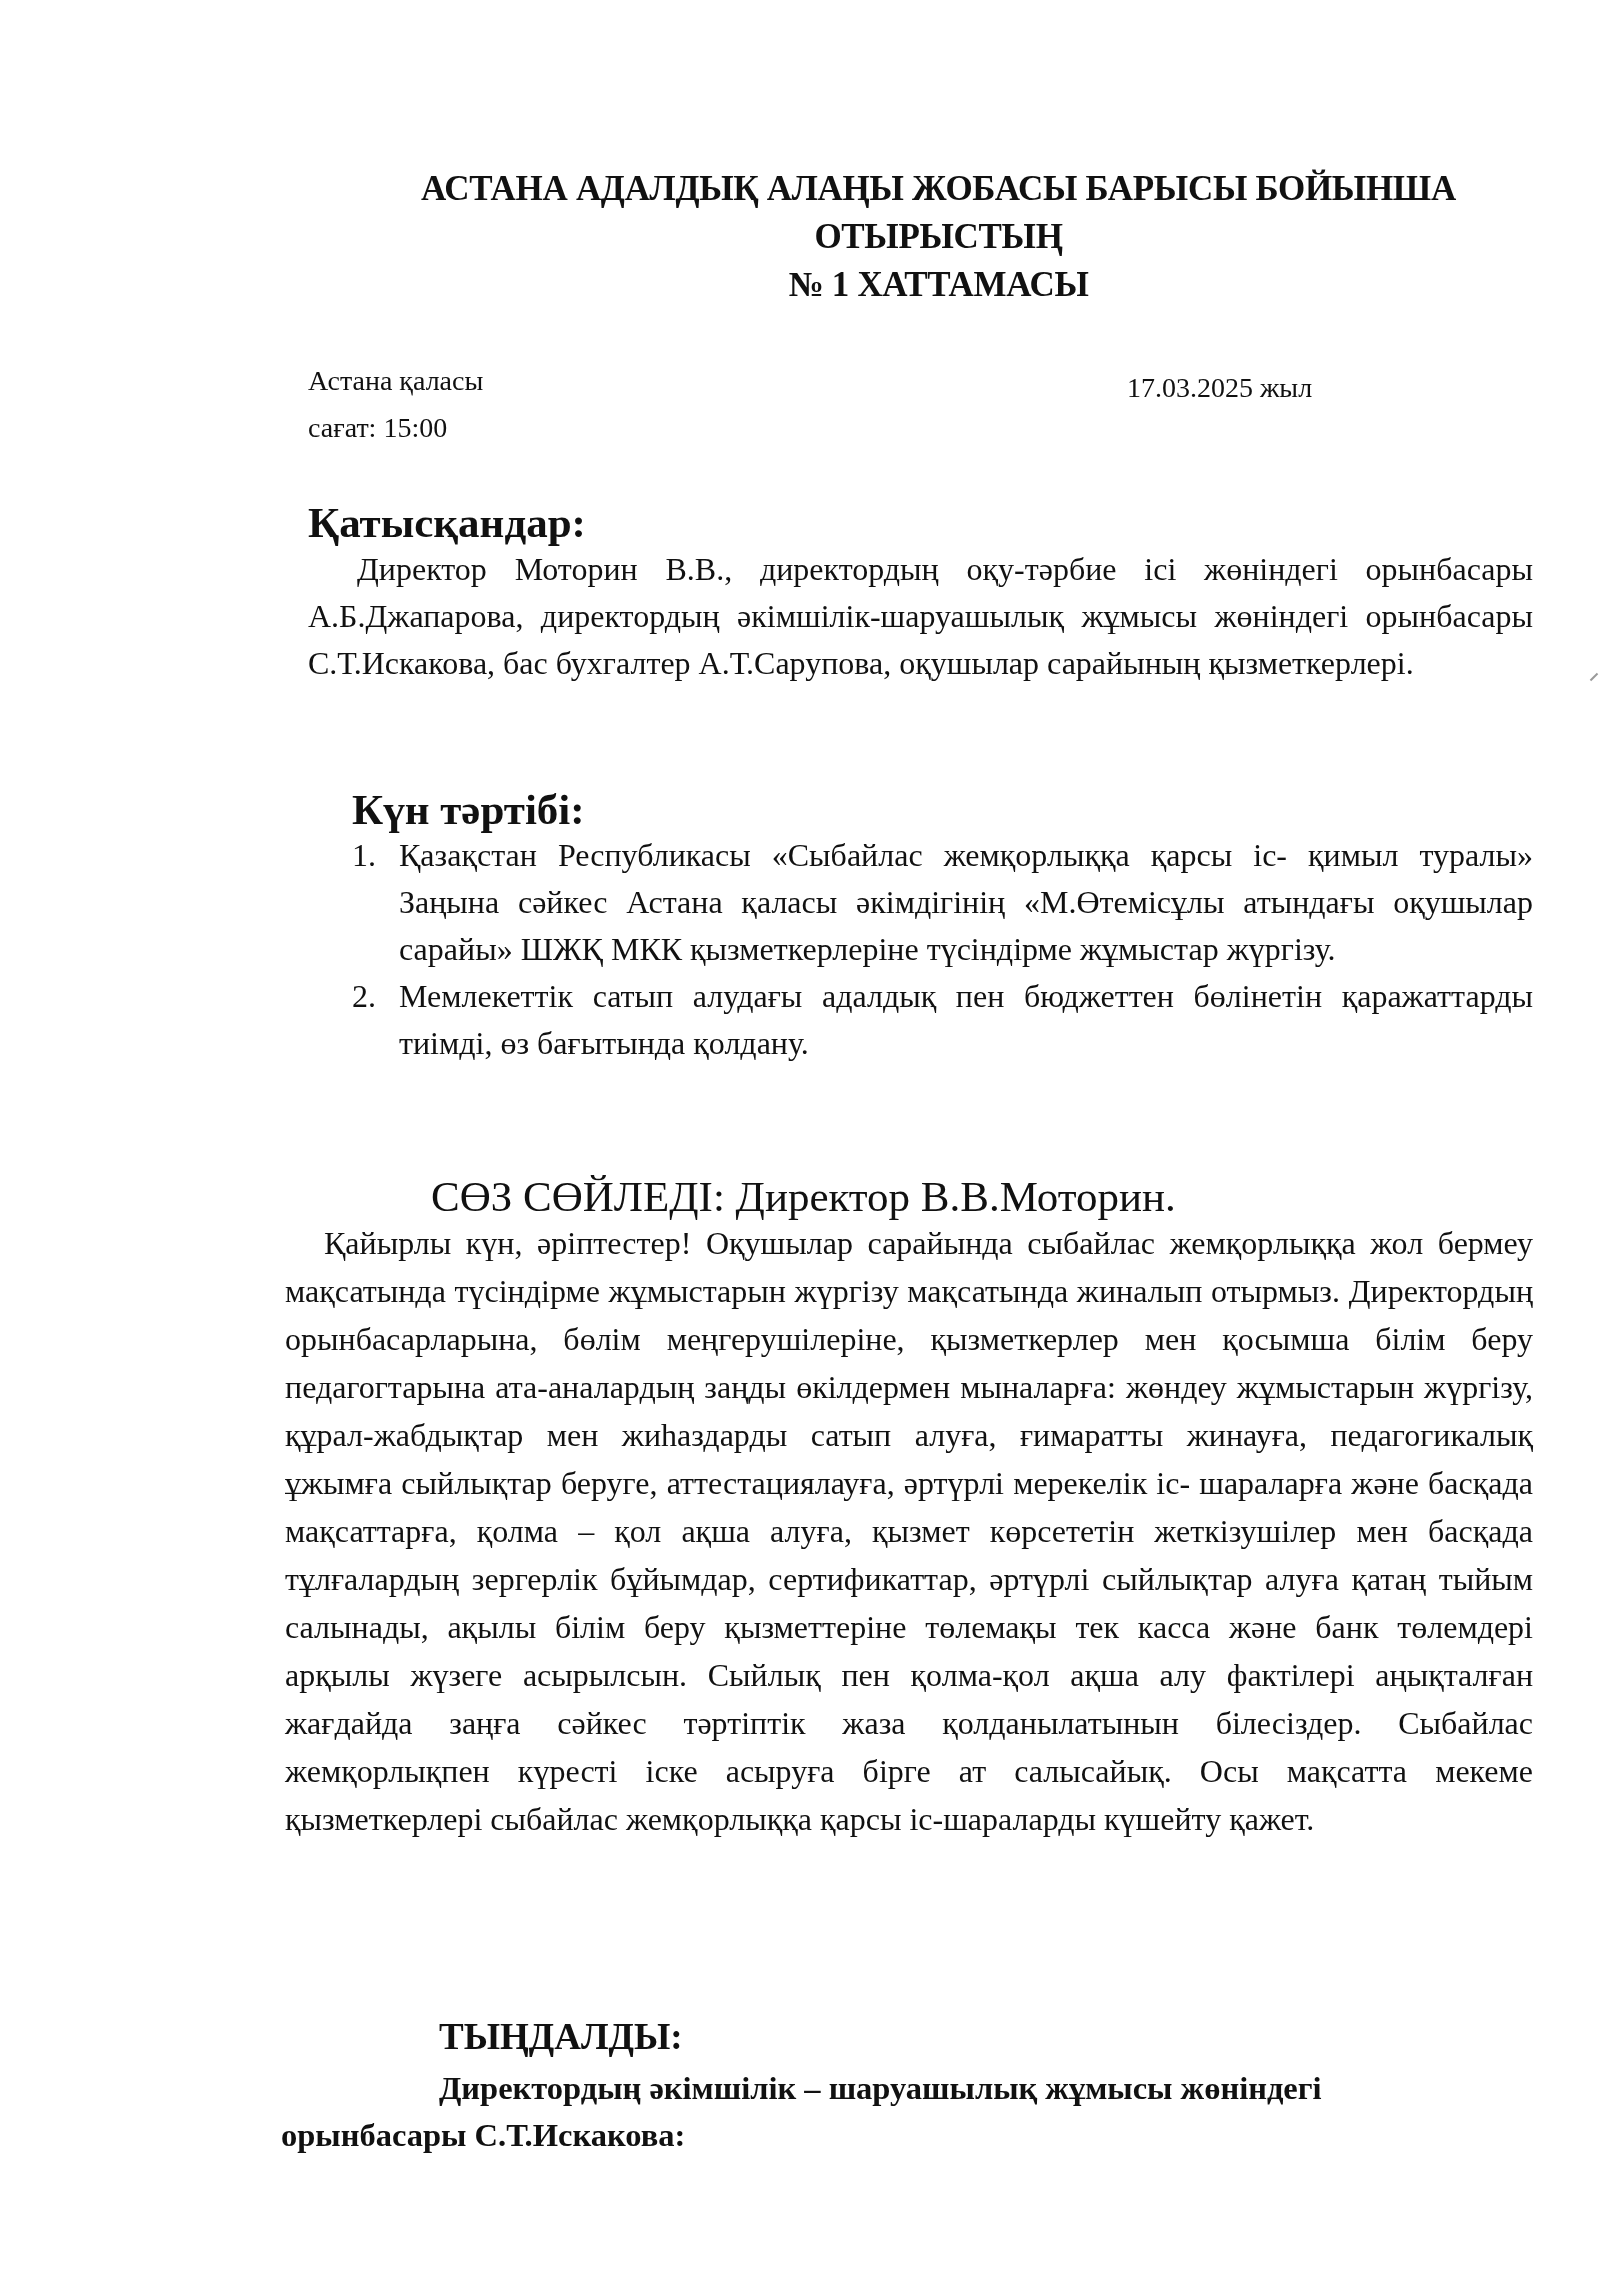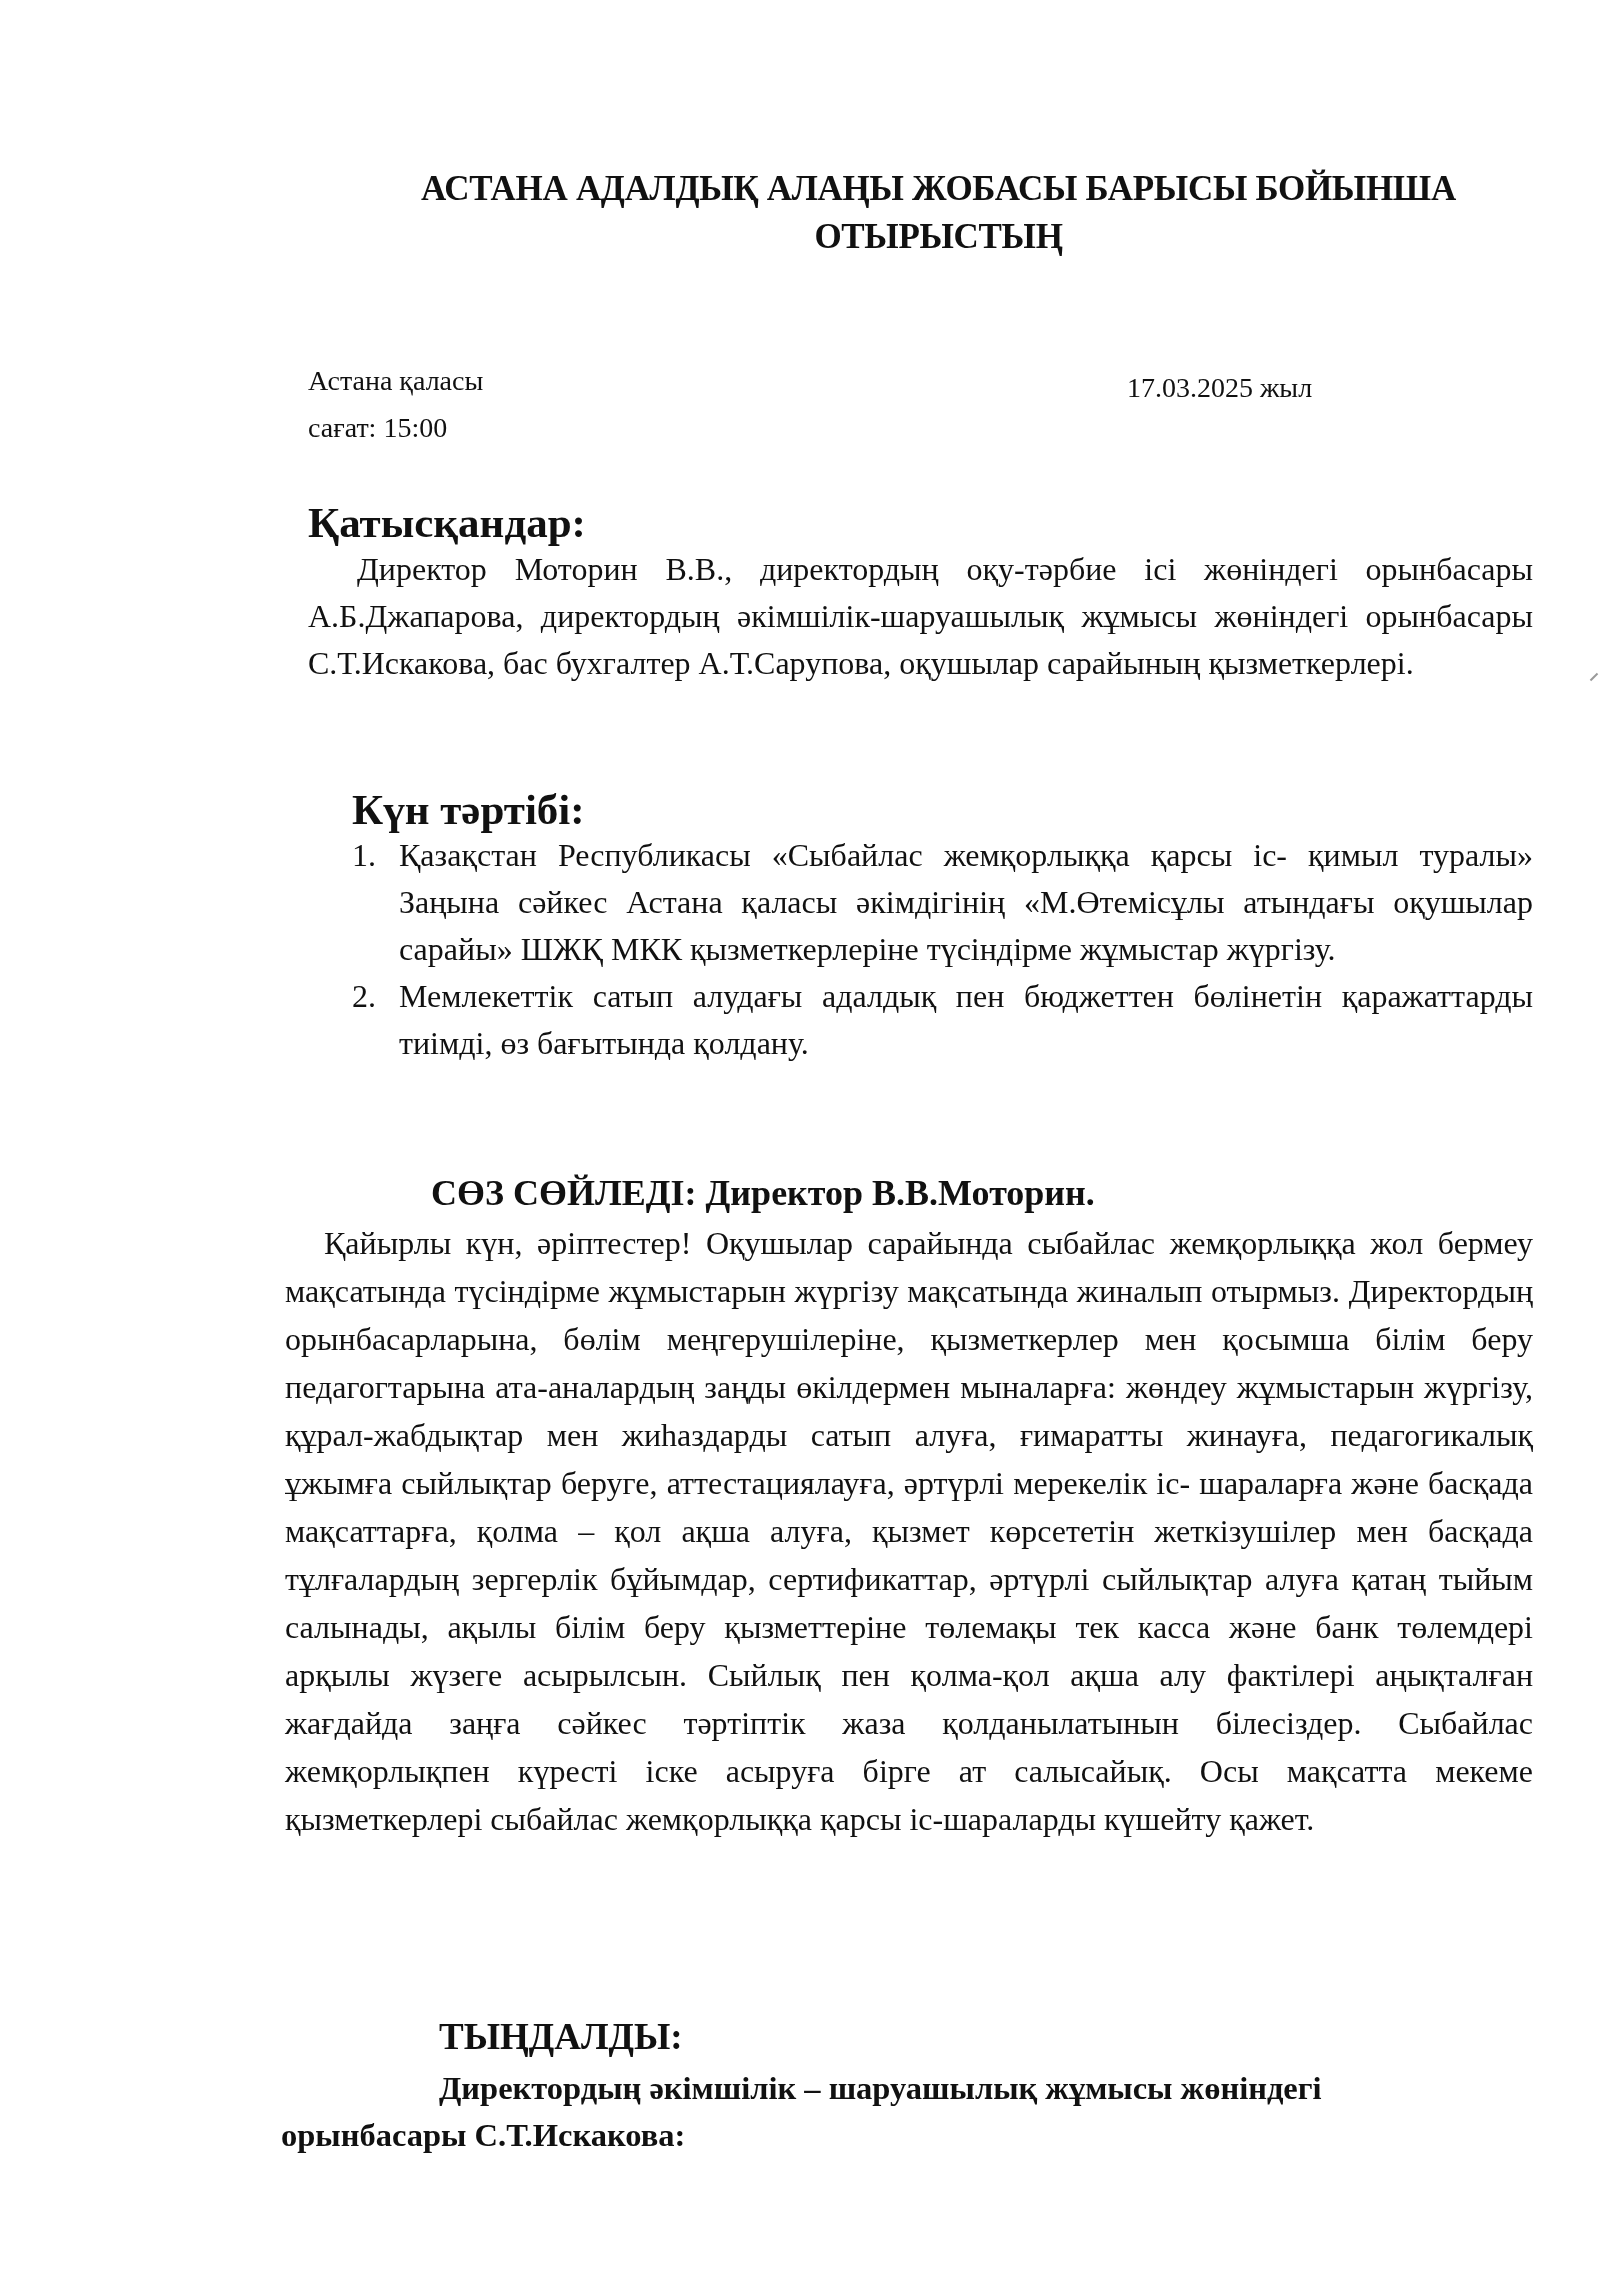--- a/index.html
+++ b/index.html
@@ -26,21 +26,21 @@
       position: absolute; left: 281px; width: 1225px; top: 546px;
       text-align: justify; text-indent: 49px; font-size: 32px; line-height: 47px;
     }
     .agenda-h { left: 325px; top: 785px; }
     .agenda {
       position: absolute; left: 325px; width: 1181px; top: 832px;
       margin: 0; padding: 0; list-style: none; font-size: 32px; line-height: 47px;
     }
     .agenda li { position: relative; padding-left: 47px; text-align: justify; }
     .agenda .num { position: absolute; left: 0; top: 0; }
-    .speech-h { left: 404px; top: 1172px; font-weight: bold; font-size: 36px; }
+    .speech-h { left: 404px; top: 1172px; font-weight: normal; font-size: 43px; }
     .speech {
       position: absolute; left: 258px; width: 1248px; top: 1219px;
       text-align: justify; text-indent: 39px; font-size: 32px; line-height: 48px;
     }
     .listened-h { left: 412px; top: 2015px; font-weight: bold; font-size: 37px; }
     .listened-sub {
       position: absolute; left: 254px; width: 1231px; top: 2065px;
       font-weight: bold; font-size: 32.5px; line-height: 47px; text-indent: 158px;
     }
     .mark {
@@ -49,20 +49,21 @@
     }
   </style>
 </head>
 <body>
 
 <div class="page">
 
   <div class="title">
     <div>АСТАНА АДАЛДЫҚ АЛАҢЫ ЖОБАСЫ БАРЫСЫ БОЙЫНША</div>
     <div>ОТЫРЫСТЫҢ</div>
+    <div>№ 1 ХАТТАМАСЫ</div>
   </div>
 
   <div class="abs text city">Астана қаласы</div>
   <div class="abs text time">сағат: 15:00</div>
   <div class="abs text date">17.03.2025 жыл</div>
 
   <div class="abs h-bold participants-h">Қатысқандар:</div>
   <div class="participants">Директор Моторин В.В., директордың оқу-тәрбие ісі  жөніндегі орынбасары  А.Б.Джапарова, директордың әкімшілік-шаруашылық жұмысы жөніндегі орынбасары С.Т.Искакова, бас бухгалтер А.Т.Сарупова, оқушылар сарайының қызметкерлері.</div>
 
   <div class="abs h-bold agenda-h">Күн тәртібі:</div>

